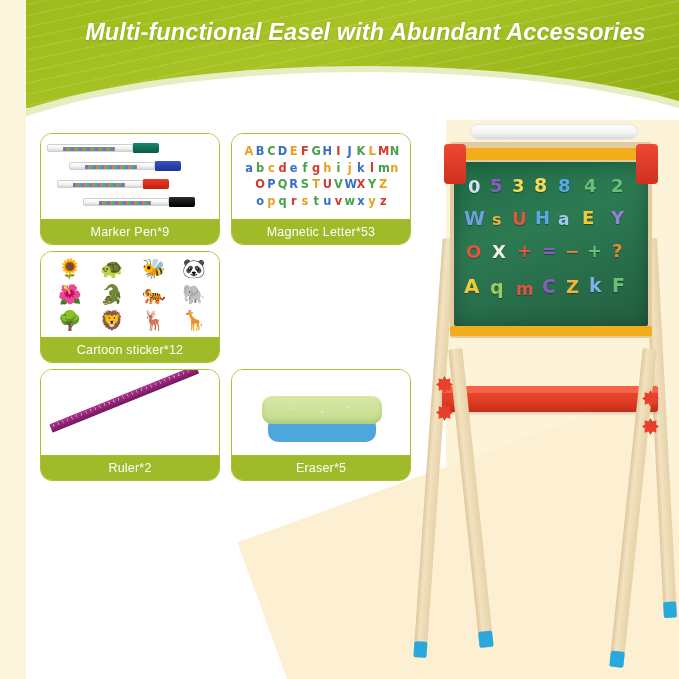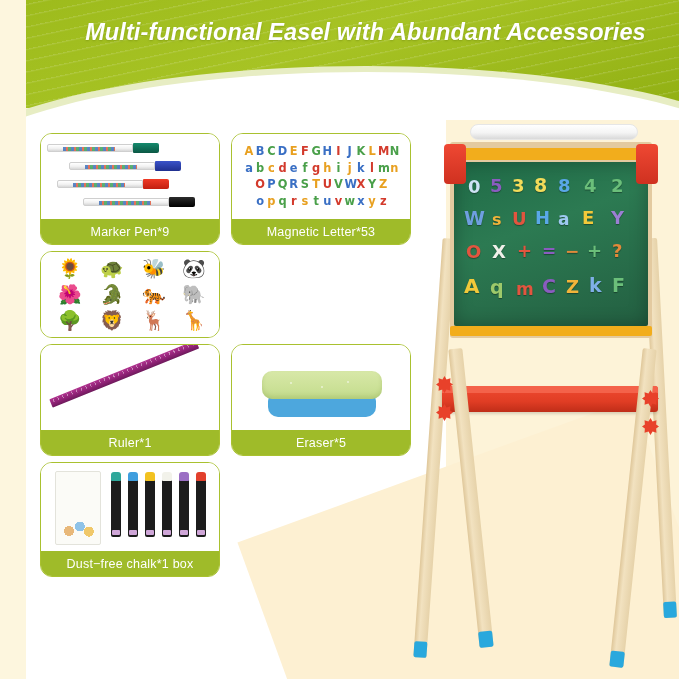--- a/index.html
+++ b/index.html
@@ -208,74 +208,43 @@
           <div class="stick" style="left:138px;top:5px;">🐼</div>
           <div class="stick" style="left:14px;top:31px;">🌺</div>
           <div class="stick" style="left:56px;top:31px;">🐊</div>
           <div class="stick" style="left:98px;top:31px;">🐅</div>
           <div class="stick" style="left:138px;top:31px;">🐘</div>
           <div class="stick" style="left:14px;top:57px;">🌳</div>
           <div class="stick" style="left:56px;top:57px;">🦁</div>
           <div class="stick" style="left:98px;top:57px;">🦌</div>
           <div class="stick" style="left:138px;top:57px;">🦒</div>
         </div>
+        <div class="cap">Cartoon sticker*12</div>
       </div>
 
     </div>
 
     <div class="prow">
       <div class="panel">
         <div class="art">
           <div class="ruler"></div>
         </div>
-        <div class="cap">Ruler*1</div>
+        <div class="cap">Ruler*2</div>
       </div>
 
       <div class="panel">
         <div class="art">
           <div class="er-base"></div>
           <div class="er-top"></div>
         </div>
         <div class="cap">Eraser*5</div>
       </div>
     </div>
 
     <div class="prow">
-      <div class="panel tall">
-        <div class="art">
-          <div class="chbox">
-              <div class="bi"></div>
-            </div>
-          <div class="chalk" style="left:70px;">
-              <i style="background:#2fa79a"></i>
-              <b></b>
-            </div>
-          <div class="chalk" style="left:87px;">
-              <i style="background:#3f9ede"></i>
-              <b></b>
-            </div>
-          <div class="chalk" style="left:104px;">
-              <i style="background:#f2c221"></i>
-              <b></b>
-            </div>
-          <div class="chalk" style="left:121px;">
-              <i style="background:#f2f2ea"></i>
-              <b></b>
-            </div>
-          <div class="chalk" style="left:138px;">
-              <i style="background:#9b6fc4"></i>
-              <b></b>
-            </div>
-          <div class="chalk" style="left:155px;">
-              <i style="background:#e2402c"></i>
-              <b></b>
-            </div>
-        </div>
-        <div class="cap">Dust−free chalk*1 box</div>
-      </div>
 
     </div>
   </div>
 
   <div class="easel">
 
     <div class="leg" style="left:10px;top:120px;width:13px;height:420px;transform:rotate(4deg);">
       <div class="foot"></div>
     </div>
     <div class="leg" style="left:236px;top:120px;width:13px;height:380px;transform:rotate(-3deg);">

